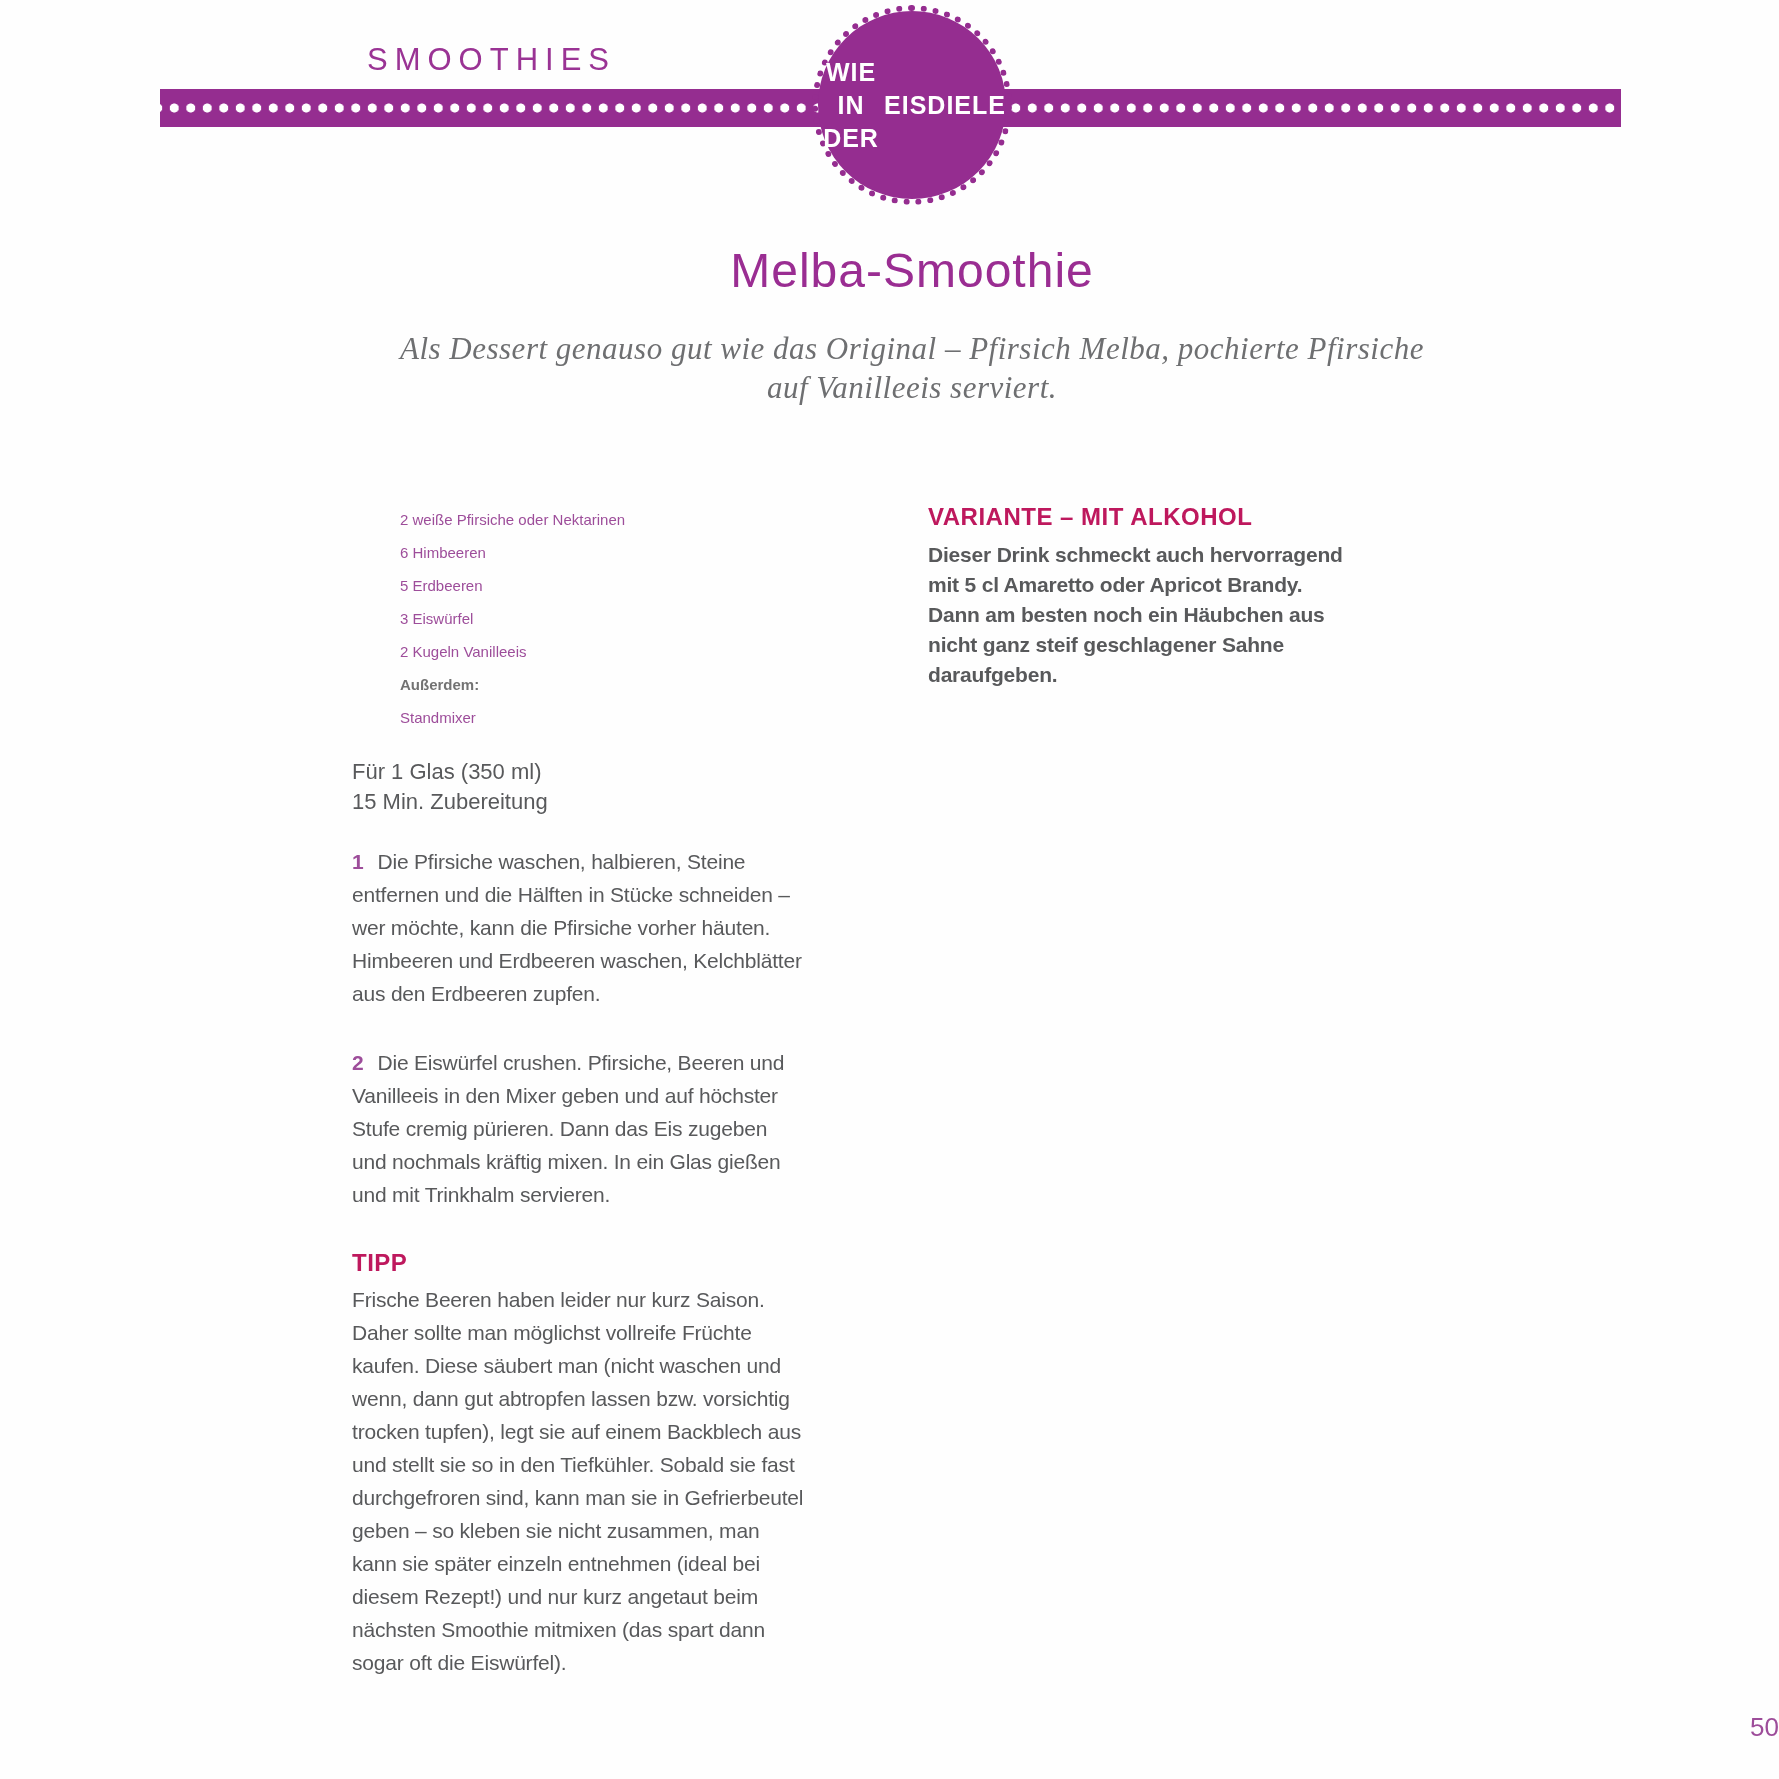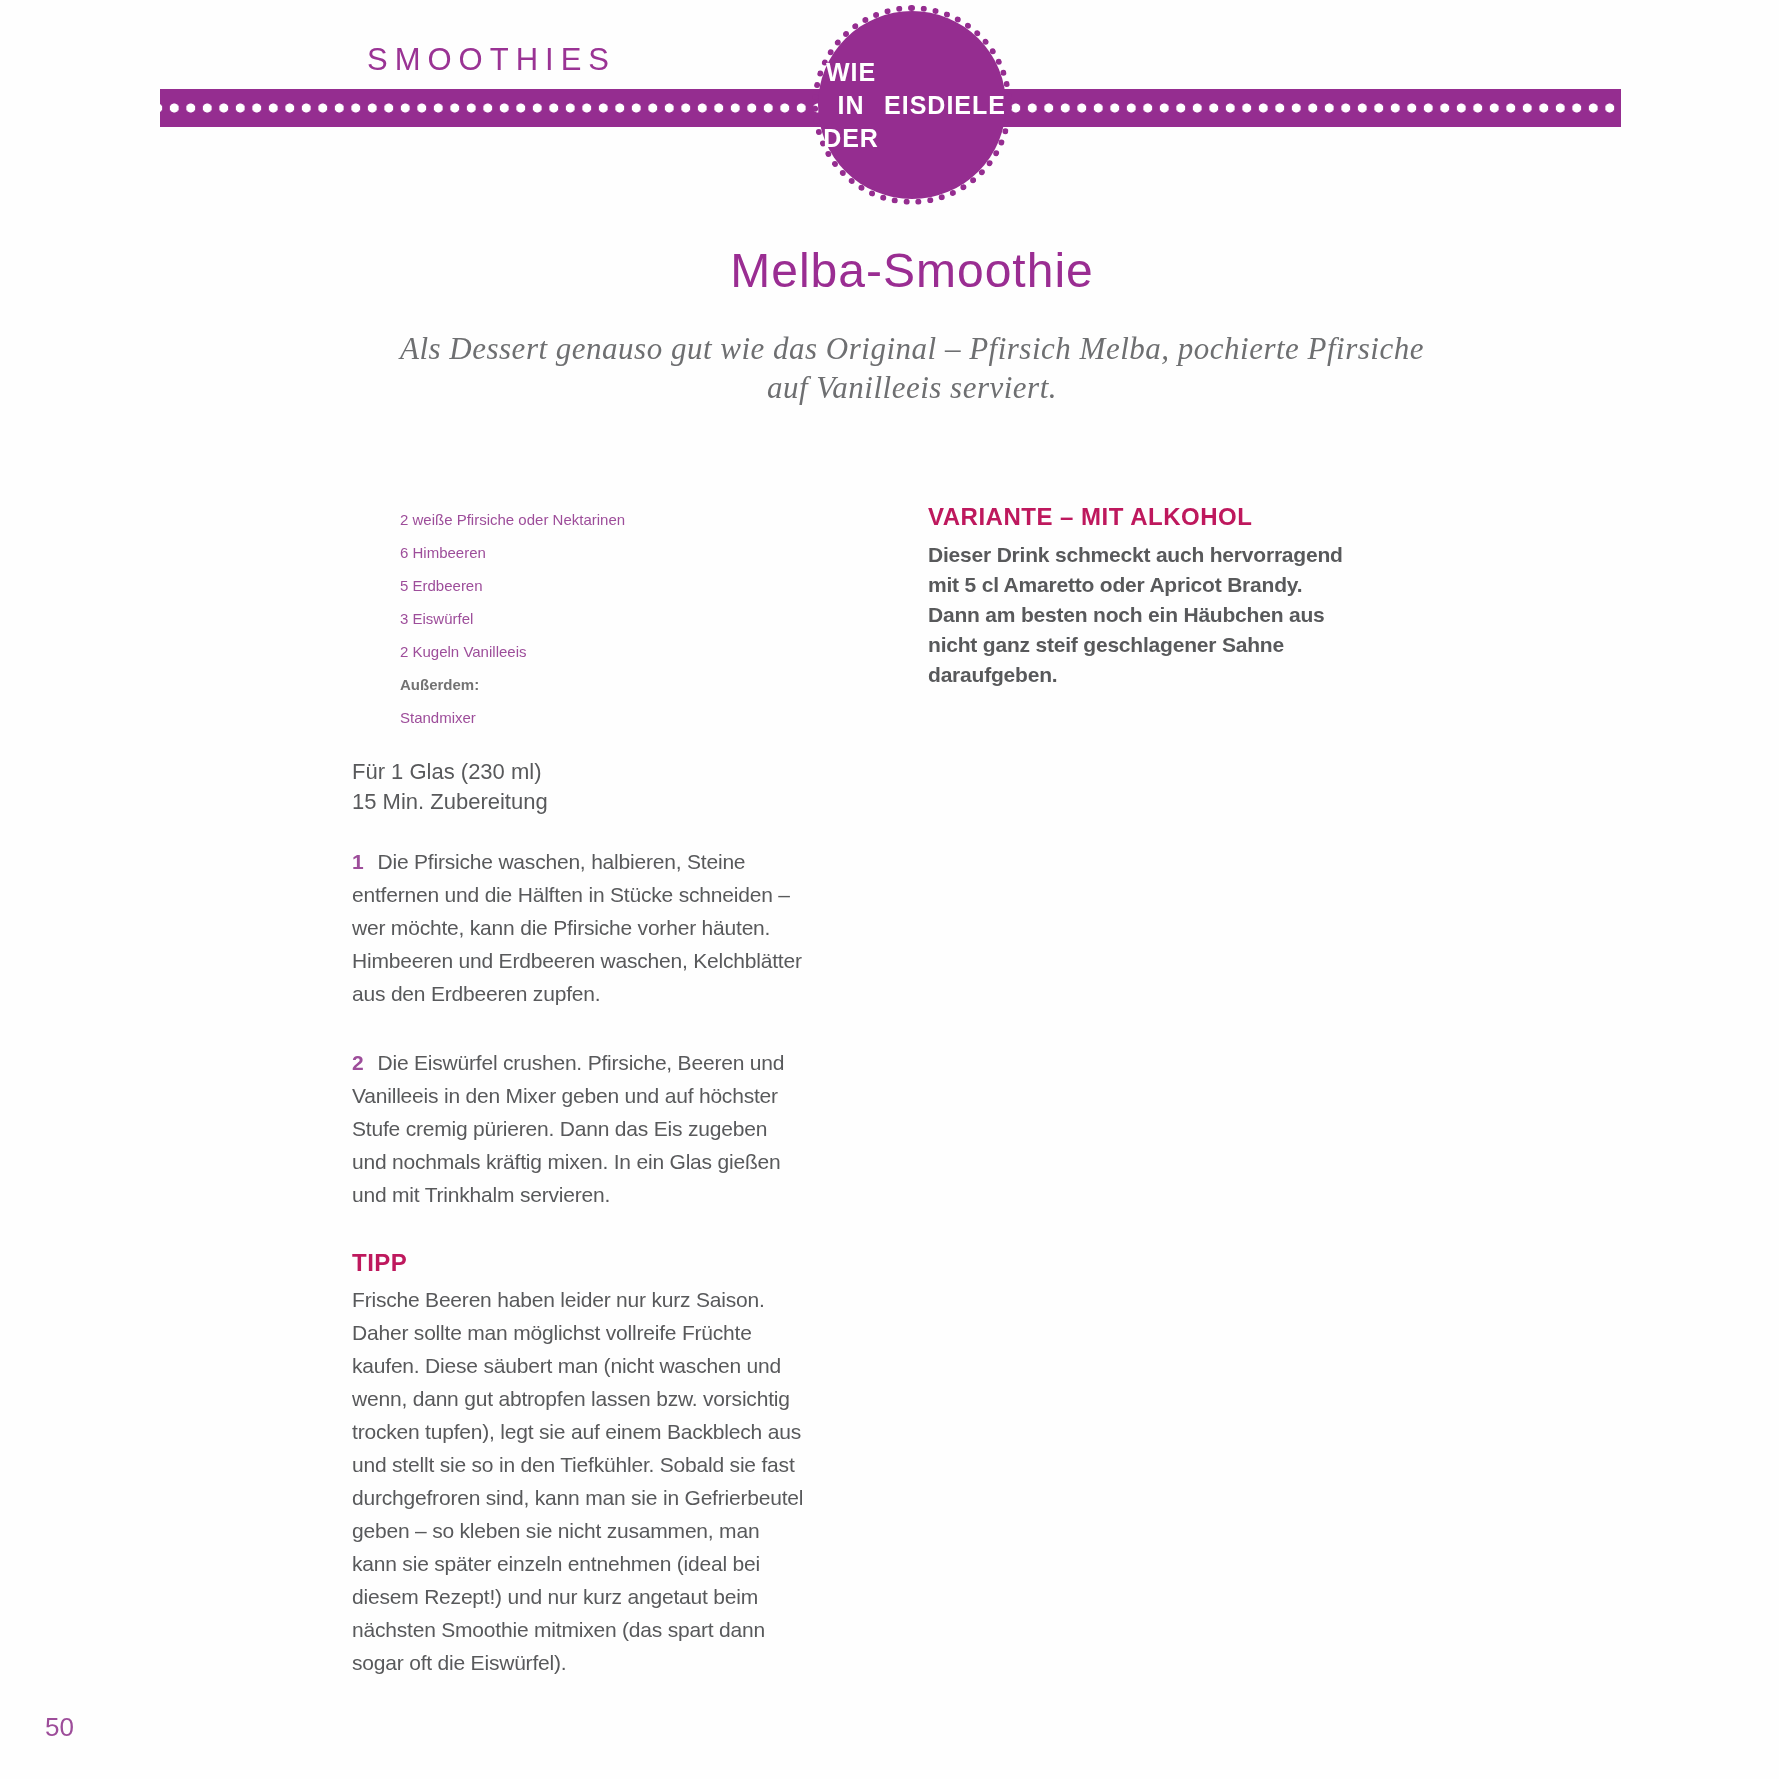--- a/index.html
+++ b/index.html
@@ -67,21 +67,21 @@
     color:#be185d;font-weight:bold;font-size:24px;letter-spacing:0.5px;line-height:28px;
   }
   .tip-heading{margin-top:38px;}
   .tip-text{margin-top:6px;color:#58595b;font-size:21px;line-height:33px;letter-spacing:-0.2px;}
 
   .variant-text{margin-top:9px;color:#58595b;font-size:21px;line-height:30px;letter-spacing:-0.2px;font-weight:bold;}
 
   
   .page-number{
     position:absolute;left:45px;top:1712px;width:1734px;
-    text-align:left;color:#9d4d9a;font-size:26px;
+    text-align:right;color:#9d4d9a;font-size:26px;
   }
 </style>
 </head>
 <body>
 
 <div class="page">
 
   <div class="category">SMOOTHIES</div>
   <div class="ribbon"></div>
   <div class="badge">
@@ -101,21 +101,21 @@
       <div>2 weiße Pfirsiche oder Nektarinen</div>
       <div>6 Himbeeren</div>
       <div>5 Erdbeeren</div>
       <div>3 Eiswürfel</div>
       <div>2 Kugeln Vanilleeis</div>
       <div class="ingredient-extra-label">Außerdem:</div>
       <div>Standmixer</div>
     </div>
 
     <div class="meta">
-      <div>Für 1 Glas (230 ml)</div>
+      <div>Für 1 Glas (350 ml)</div>
       <div>15 Min. Zubereitung</div>
     </div>
 
     <div class="step">
       <span class="step-number">1</span><span>Die Pfirsiche waschen, halbieren, Steine entfernen und die Hälften in Stücke schneiden – wer möchte, kann die Pfirsiche vorher häuten. Himbeeren und Erdbeeren waschen, Kelchblätter aus den Erdbeeren zupfen.</span>
     </div>
 
     <div class="step">
       <span class="step-number">2</span><span>Die Eiswürfel crushen. Pfirsiche, Beeren und Vanilleeis in den Mixer geben und auf höchster Stufe cremig pürieren. Dann das Eis zugeben und nochmals kräftig mixen. In ein Glas gießen und mit Trinkhalm servieren.</span>
     </div>

